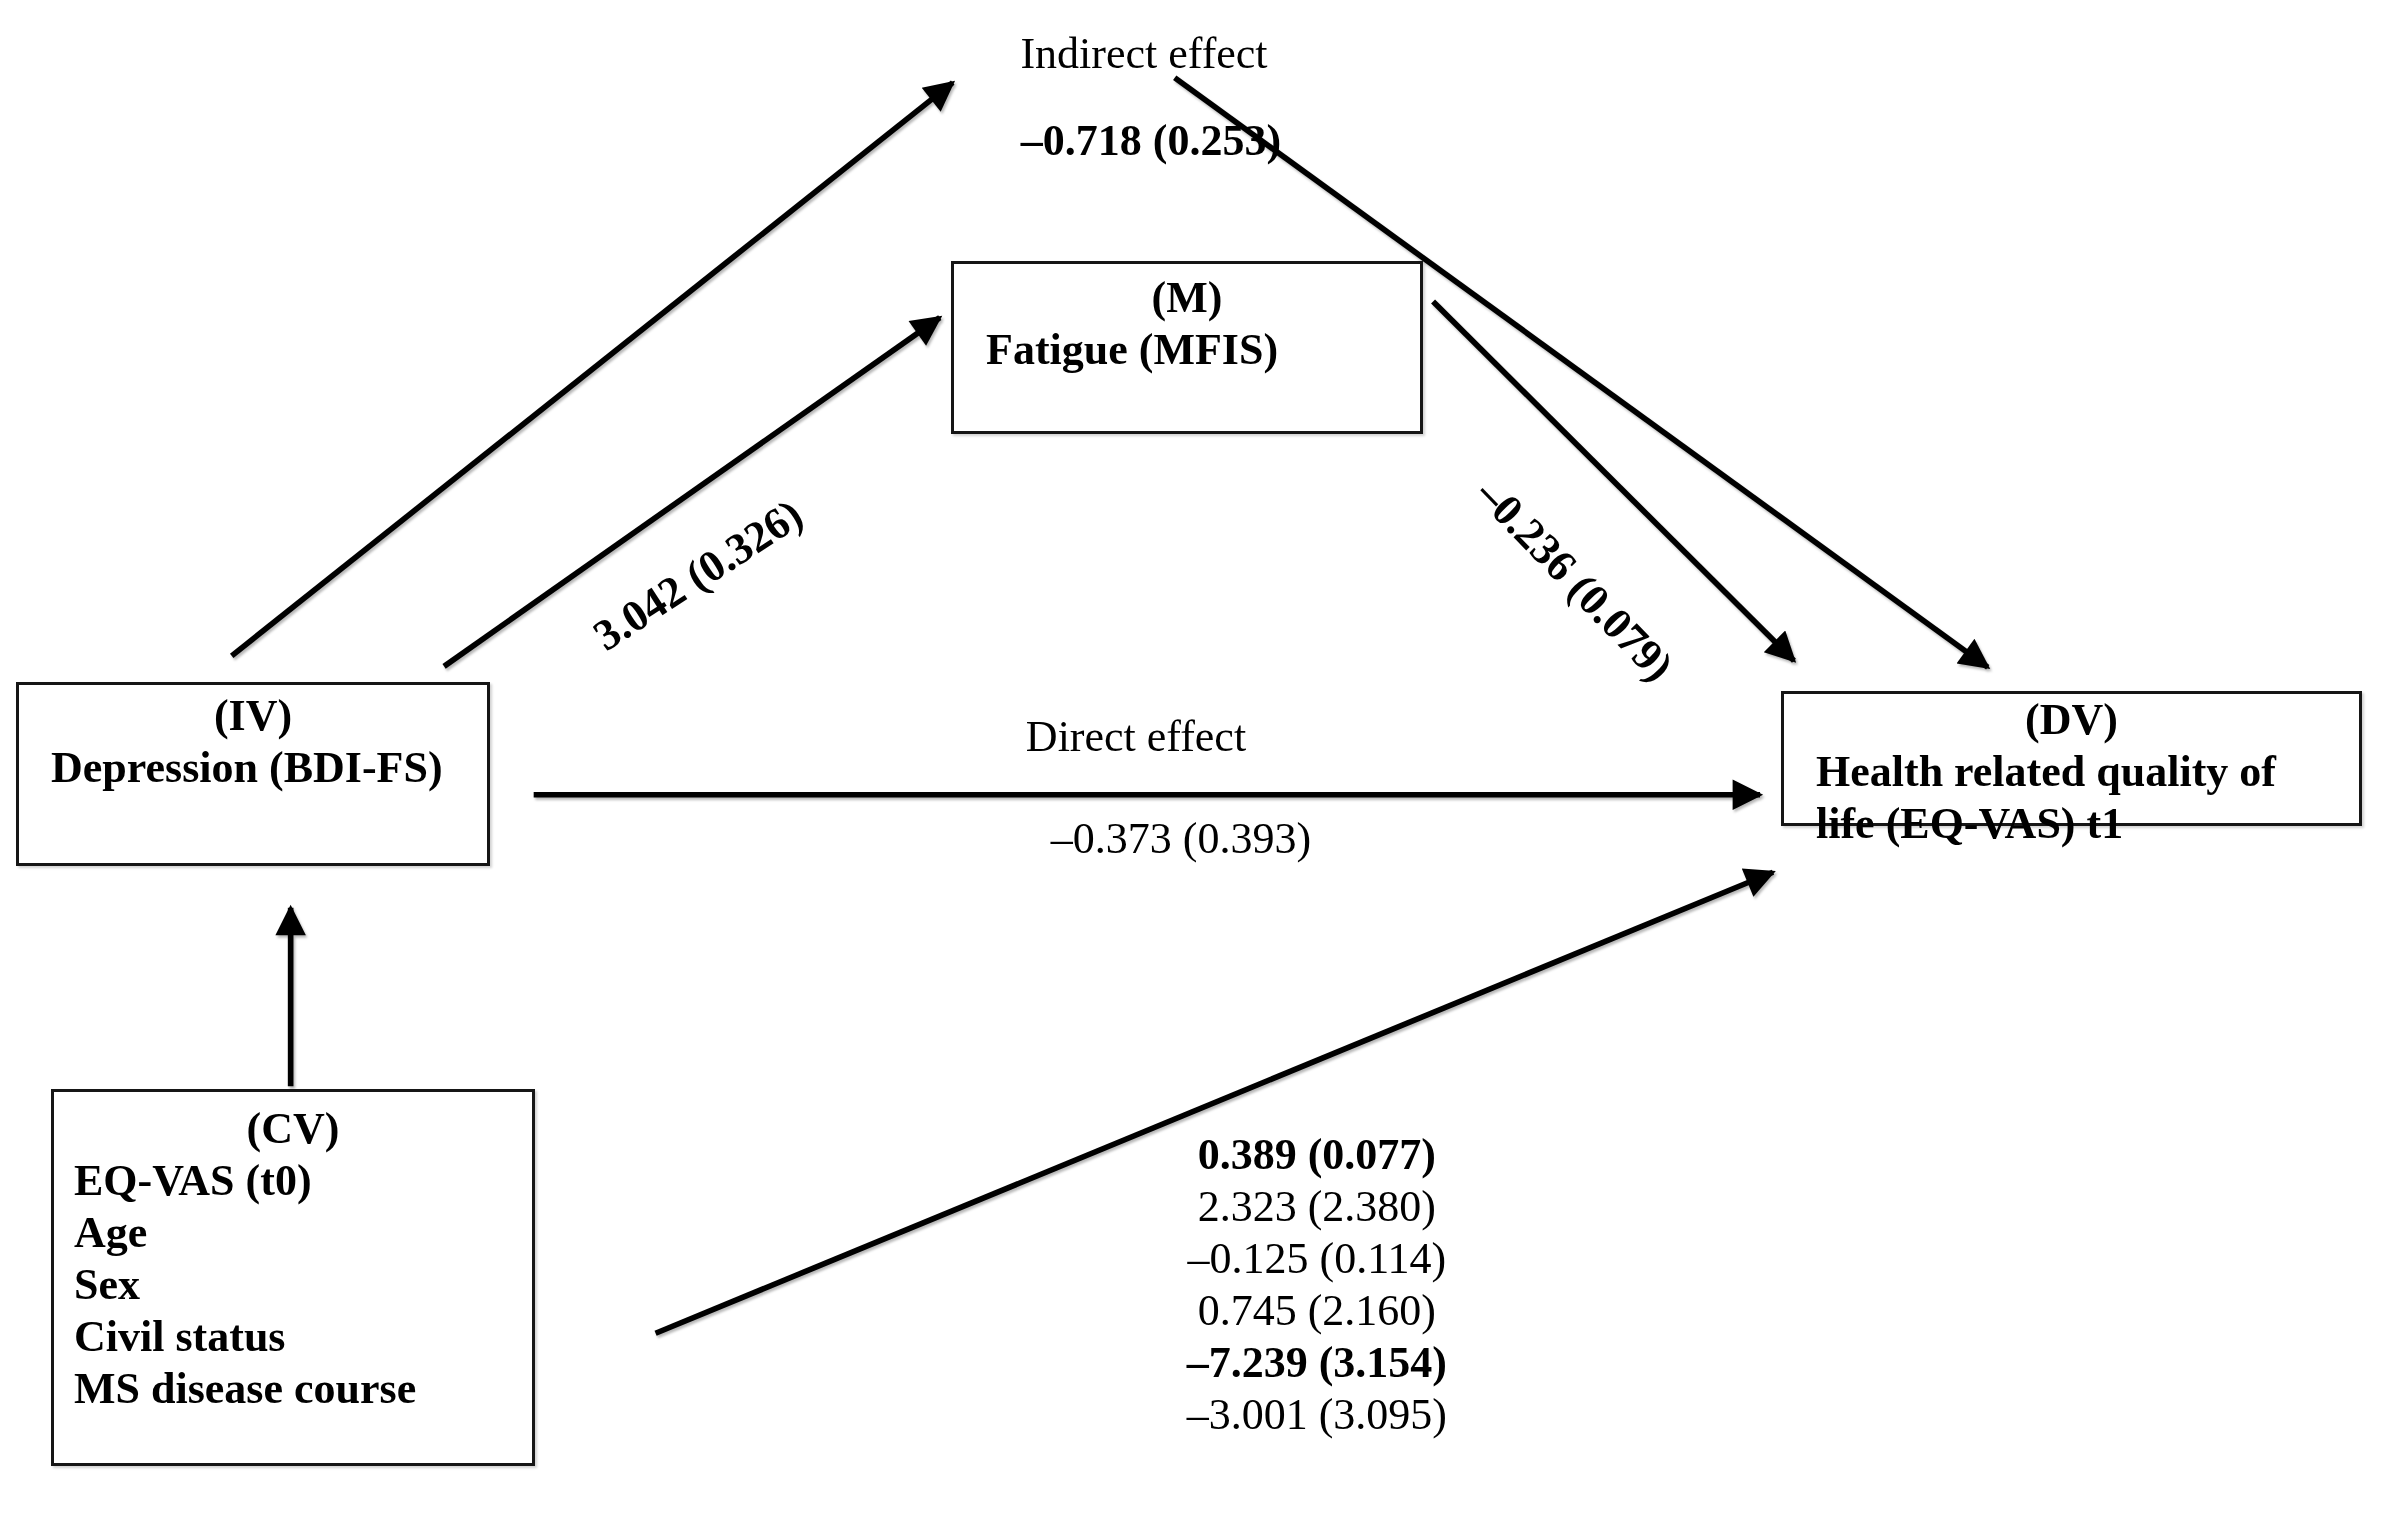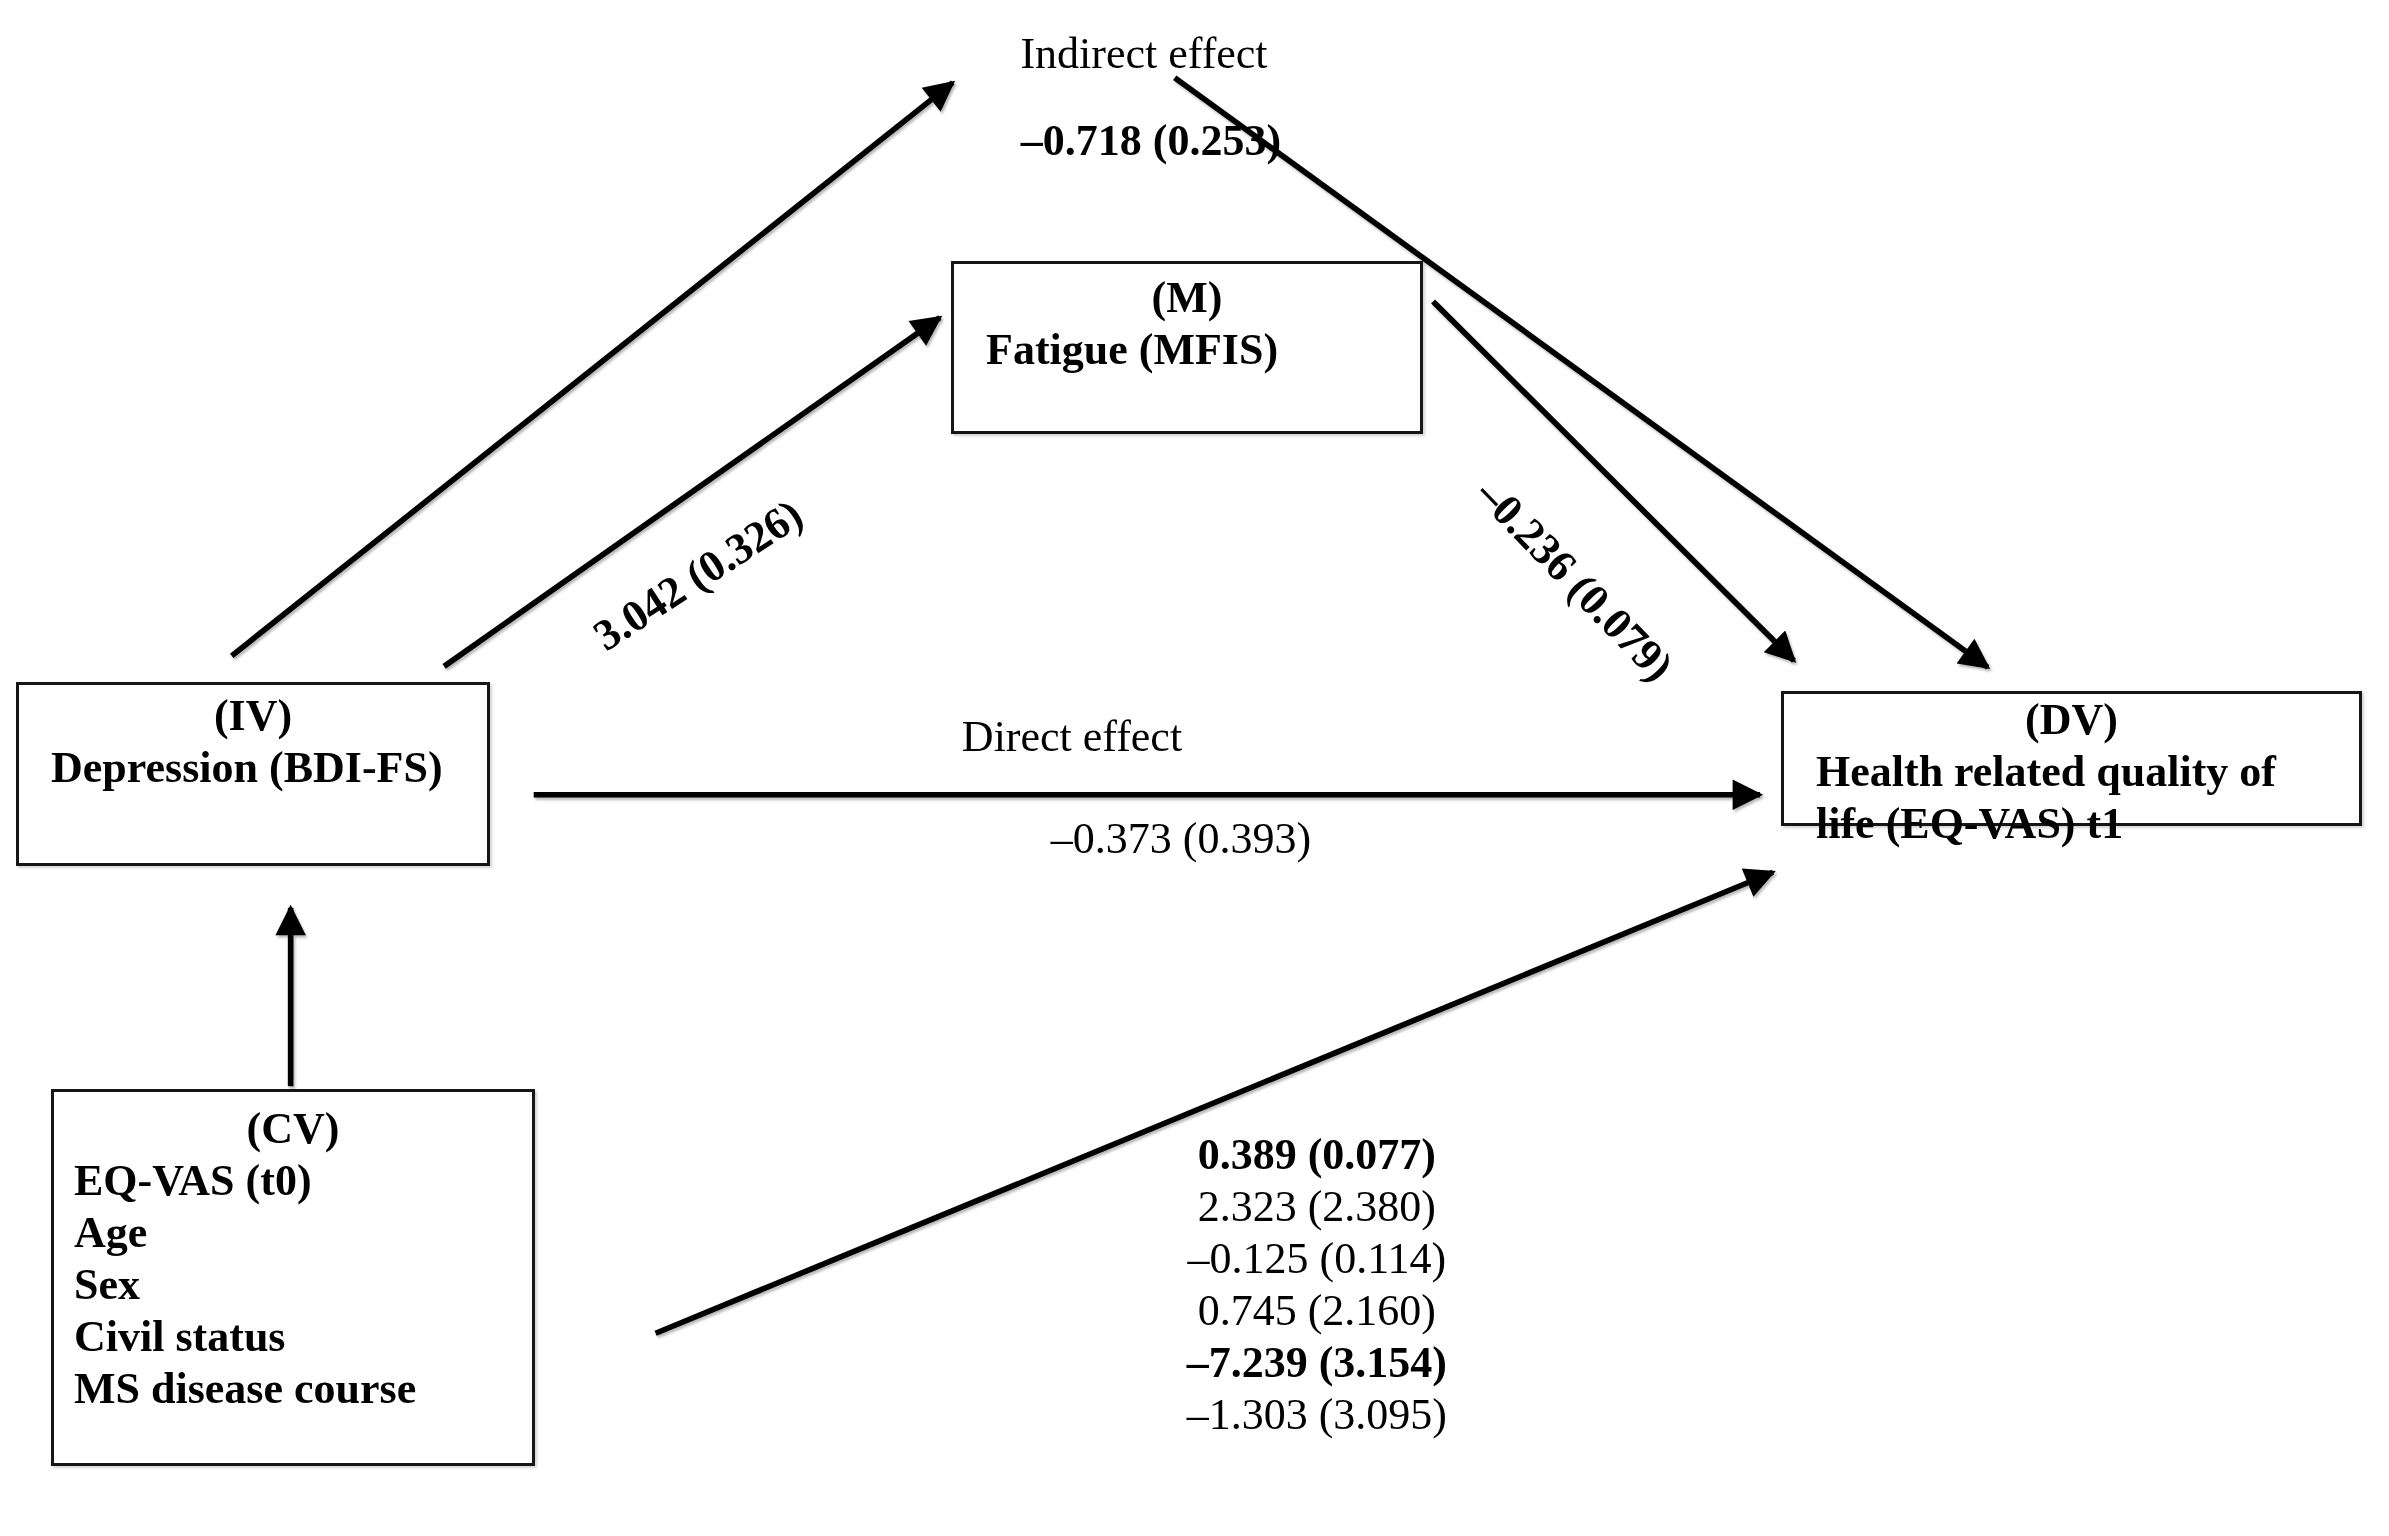--- a/index.html
+++ b/index.html
@@ -103,29 +103,29 @@
         <div class="bl">Age</div>
         <div class="bl">Sex</div>
         <div class="bl">Civil status</div>
         <div class="bl">MS disease course</div>
       </div>
   </div>
 
   <div class="flabel" style="left:1144px;top:27.5px;">Indirect effect</div>
   <div class="flabel bold" style="left:1151px;top:115px;">–0.718 (0.253)</div>
 
-  <div class="flabel" style="left:1072px;top:711px;">Direct effect</div>
+  <div class="flabel" style="left:1136px;top:711px;">Direct effect</div>
   <div class="flabel" style="left:1181px;top:813px;">–0.373 (0.393)</div>
 
   <div class="rotlabel" id="a-path-label" style="left:698px;top:575px;">3.042 (0.326)</div>
   <div class="rotlabel" id="b-path-label" style="left:1575px;top:580px;">–0.236 (0.079)</div>
 
   <div id="coef-block">
       <div class="coef-line bold">0.389 (0.077)</div>
       <div class="coef-line">2.323 (2.380)</div>
       <div class="coef-line">–0.125 (0.114)</div>
       <div class="coef-line">0.745 (2.160)</div>
       <div class="coef-line bold">–7.239 (3.154)</div>
-      <div class="coef-line">–1.303 (3.095)</div>
+      <div class="coef-line">–3.001 (3.095)</div>
     </div>
 
 </div>
 
 
 </body></html>

